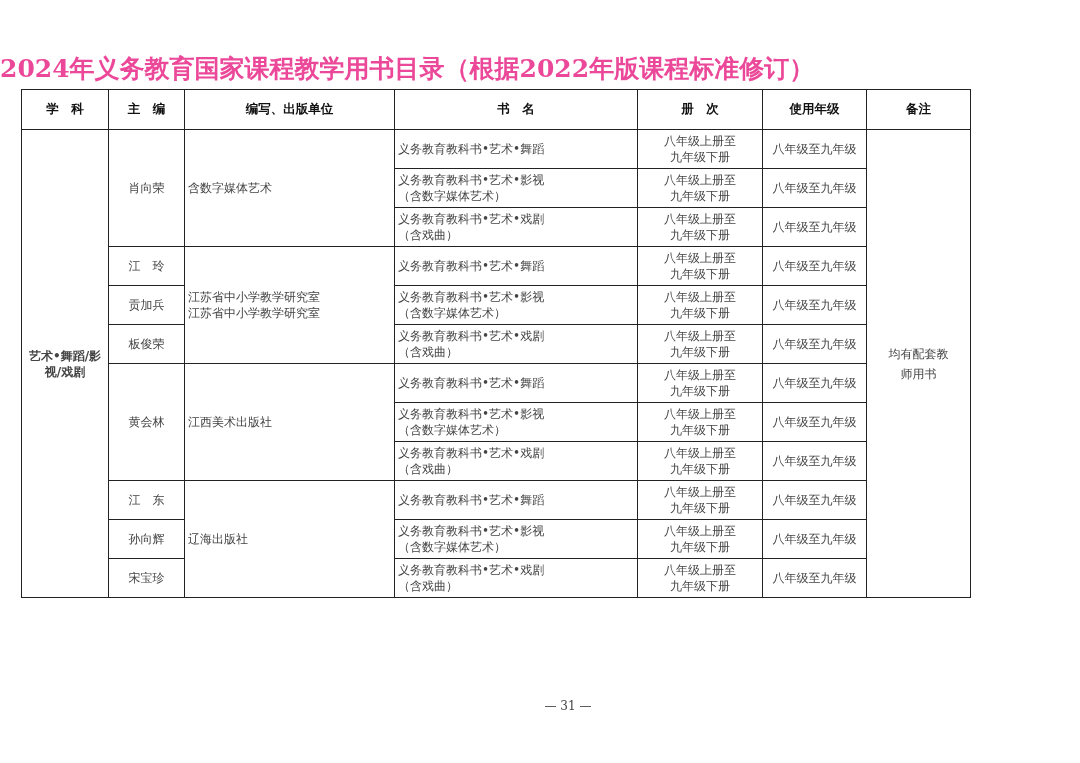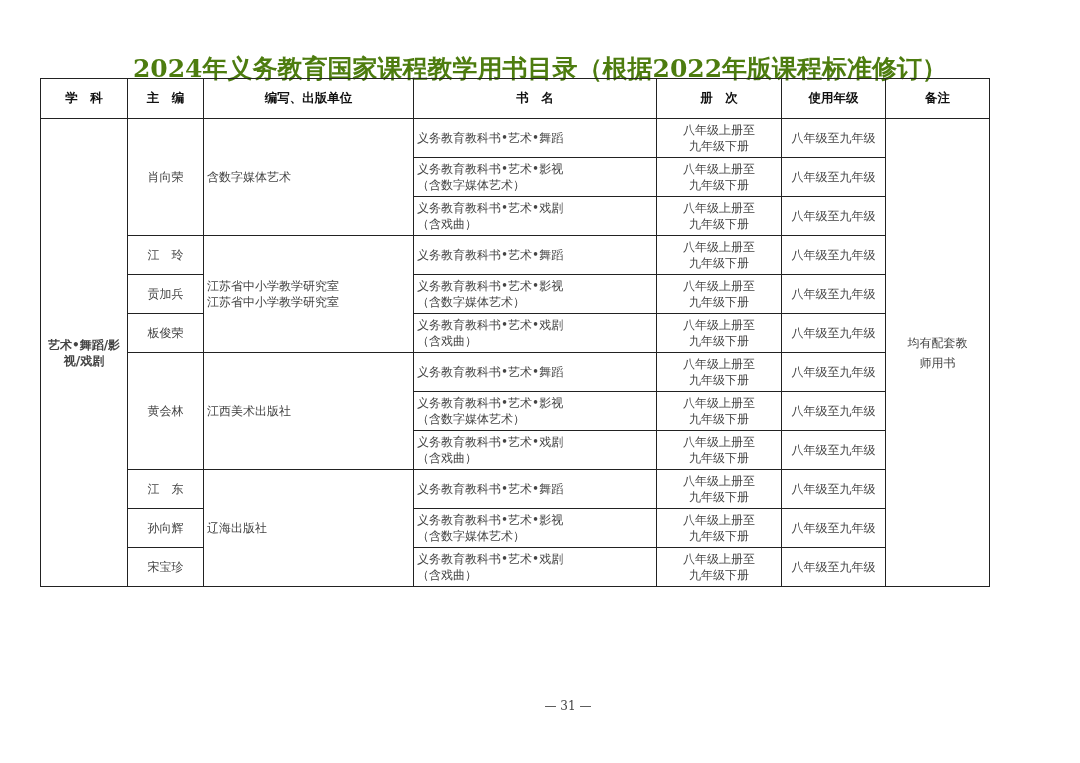--- a/index.html
+++ b/index.html
@@ -1,22 +1,22 @@
 <!DOCTYPE html>
 <html><head>
 <meta charset="utf-8">
 <style>
   html, body { margin: 0; padding: 0; background: #ffffff; }
   body { width: 1080px; height: 763px; position: relative; overflow: hidden;
          font-family: "DejaVu Serif", "Liberation Serif", serif; color: #333; }
-  .title { position: absolute; left: 0; top: 52px; width: 1080px; text-align: center;
+  .title { position: absolute; left: 0; top: 52px; width: 1080px; text-align: left;
            font-family: "DejaVu Serif", "Liberation Serif", serif; font-weight: bold;
-           font-size: 25px; color: #4d7c0f; letter-spacing: 0px; line-height: 34px; }
-  table.catalog { position: absolute; left: 21px; top: 78px; border-collapse: collapse;
-                  table-layout: fixed; width: 949px; margin-left: 19px; }
+           font-size: 25px; color: #ec4899; letter-spacing: 0px; line-height: 34px; }
+  table.catalog { position: absolute; left: 21px; top: 89px; border-collapse: collapse;
+                  table-layout: fixed; width: 949px; }
   table.catalog td, table.catalog th { border: 1.5px solid #222; padding: 0; overflow: hidden; }
   table.catalog th { height: 39px; font-family: "DejaVu Sans", "Liberation Sans", sans-serif;
                      font-weight: bold; font-size: 12.5px; color: #111; text-align: center; }
   table.catalog td { height: 38px; font-size: 12px; color: #444; line-height: 16px; }
   .c-center { text-align: center; }
   .c-left { text-align: left; padding-left: 3px !important; }
   .subject { font-family: "DejaVu Sans", "Liberation Sans", sans-serif; font-weight: bold;
              font-size: 12.5px; color: #111; text-align: center; line-height: 17px; }
   .book-line2 { display: block; }
   .footer { position: absolute; left: 0; top: 699px; width: 1080px; text-align: center;

